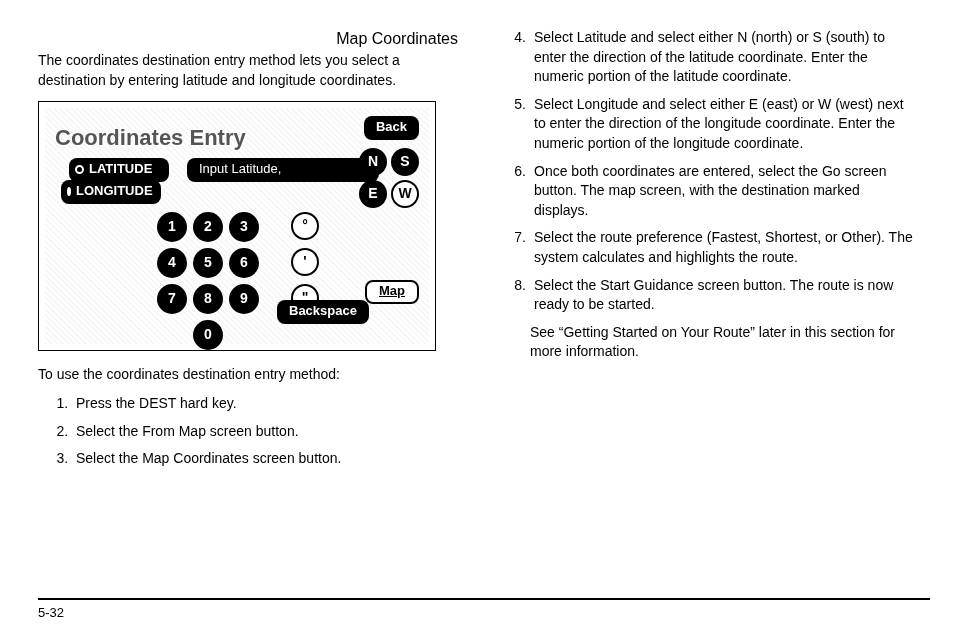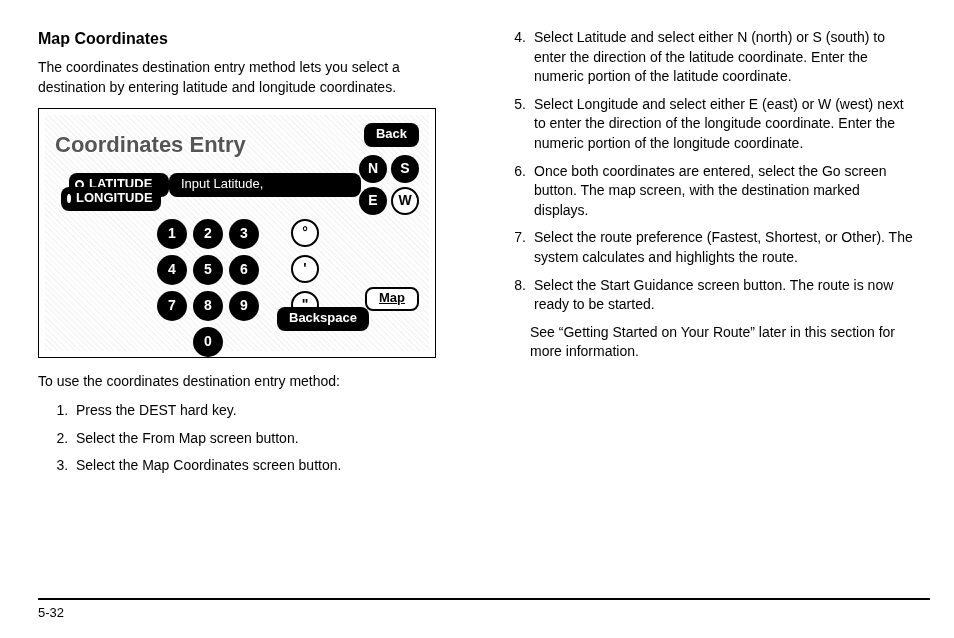--- a/index.html
+++ b/index.html
@@ -16,23 +16,24 @@
   }
   .cols {
     display: flex;
     gap: 38px;
   }
   .col {
     flex: 1;
     min-width: 0;
   }
   .heading {
-    font-weight: bold;
+    font-weight: normal;
     font-size: 16px;
-    margin-bottom: 8px;
+    margin-bottom: 1px;
+    text-align: right;
   }
   .para { margin-bottom: 10px; }
   .figure {
     border: 1px solid #000;
     padding: 6px;
     margin: 10px 0 14px 0;
     width: 398px;
   }
   .screen {
     position: relative;
@@ -55,21 +56,21 @@
     justify-content: center;
     background: #000;
     color: #fff;
     border-radius: 8px;
     font-size: 13px;
     font-weight: bold;
     padding: 2px 12px;
     height: 24px;
   }
   .btn-back { position:absolute; right:10px; top:8px; }
-  .row-lat { position:absolute; left:8px; top:58px; display:flex; gap:0; align-items:center;padding-left:16px;}
+  .row-lat { position:absolute; left:8px; top:50px; display:flex; gap:18px; align-items:center;padding-left:16px;}
   .row-lon { position:absolute; left:16px; top:72px; display:flex; gap:6px; align-items:center;}
   .lbl-coord { width:100px; justify-content:flex-start; gap:5px; padding-left:6px;}
   .lbl-coord .dot { width:9px; height:9px; border-radius:50%; border:2px solid #fff; display:inline-block;}
   .lbl-coord .dot.filled { background:#fff; }
   .input-field { width:192px; justify-content:flex-start; font-weight:normal;text-align:center;}
   .dirs { position:absolute; right:10px; top:40px; display:grid; grid-template-columns: repeat(2, 28px); grid-template-rows: repeat(2,28px); gap:4px;}
   .circle-btn {
     width:28px; height:28px; border-radius:50%;
     background:#000; color:#fff; display:flex; align-items:center; justify-content:center;
     font-weight:bold; font-size:14px;

